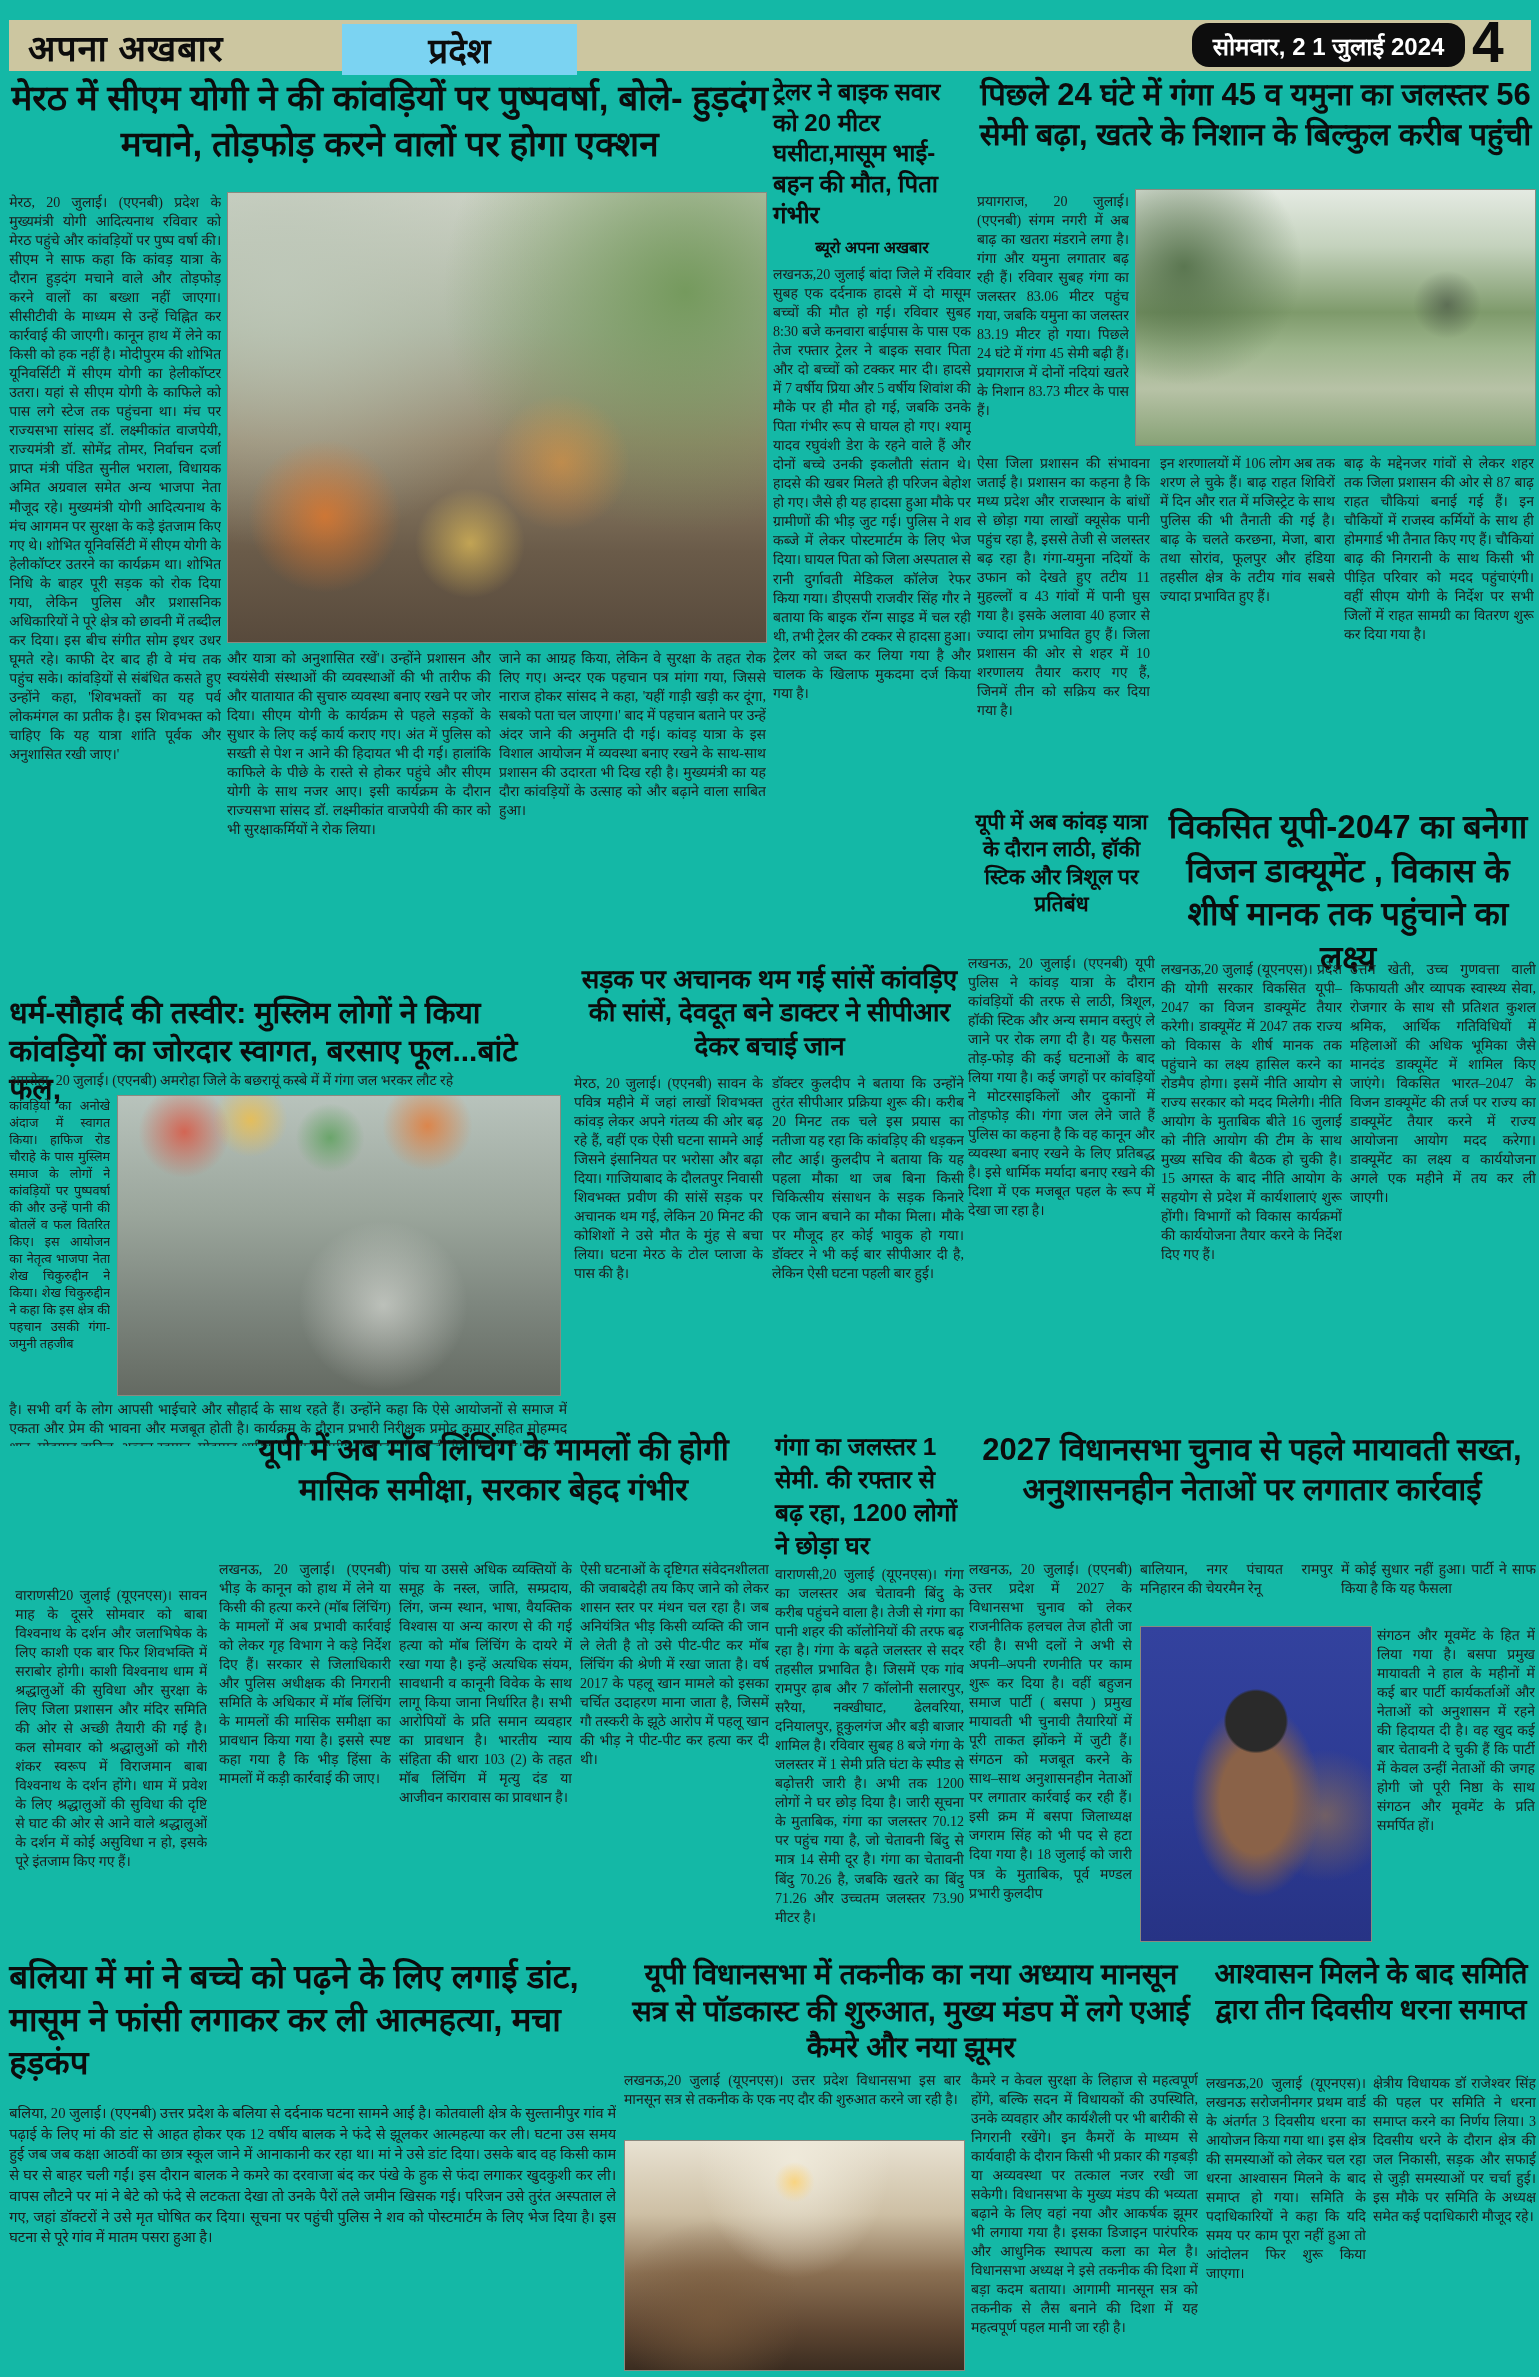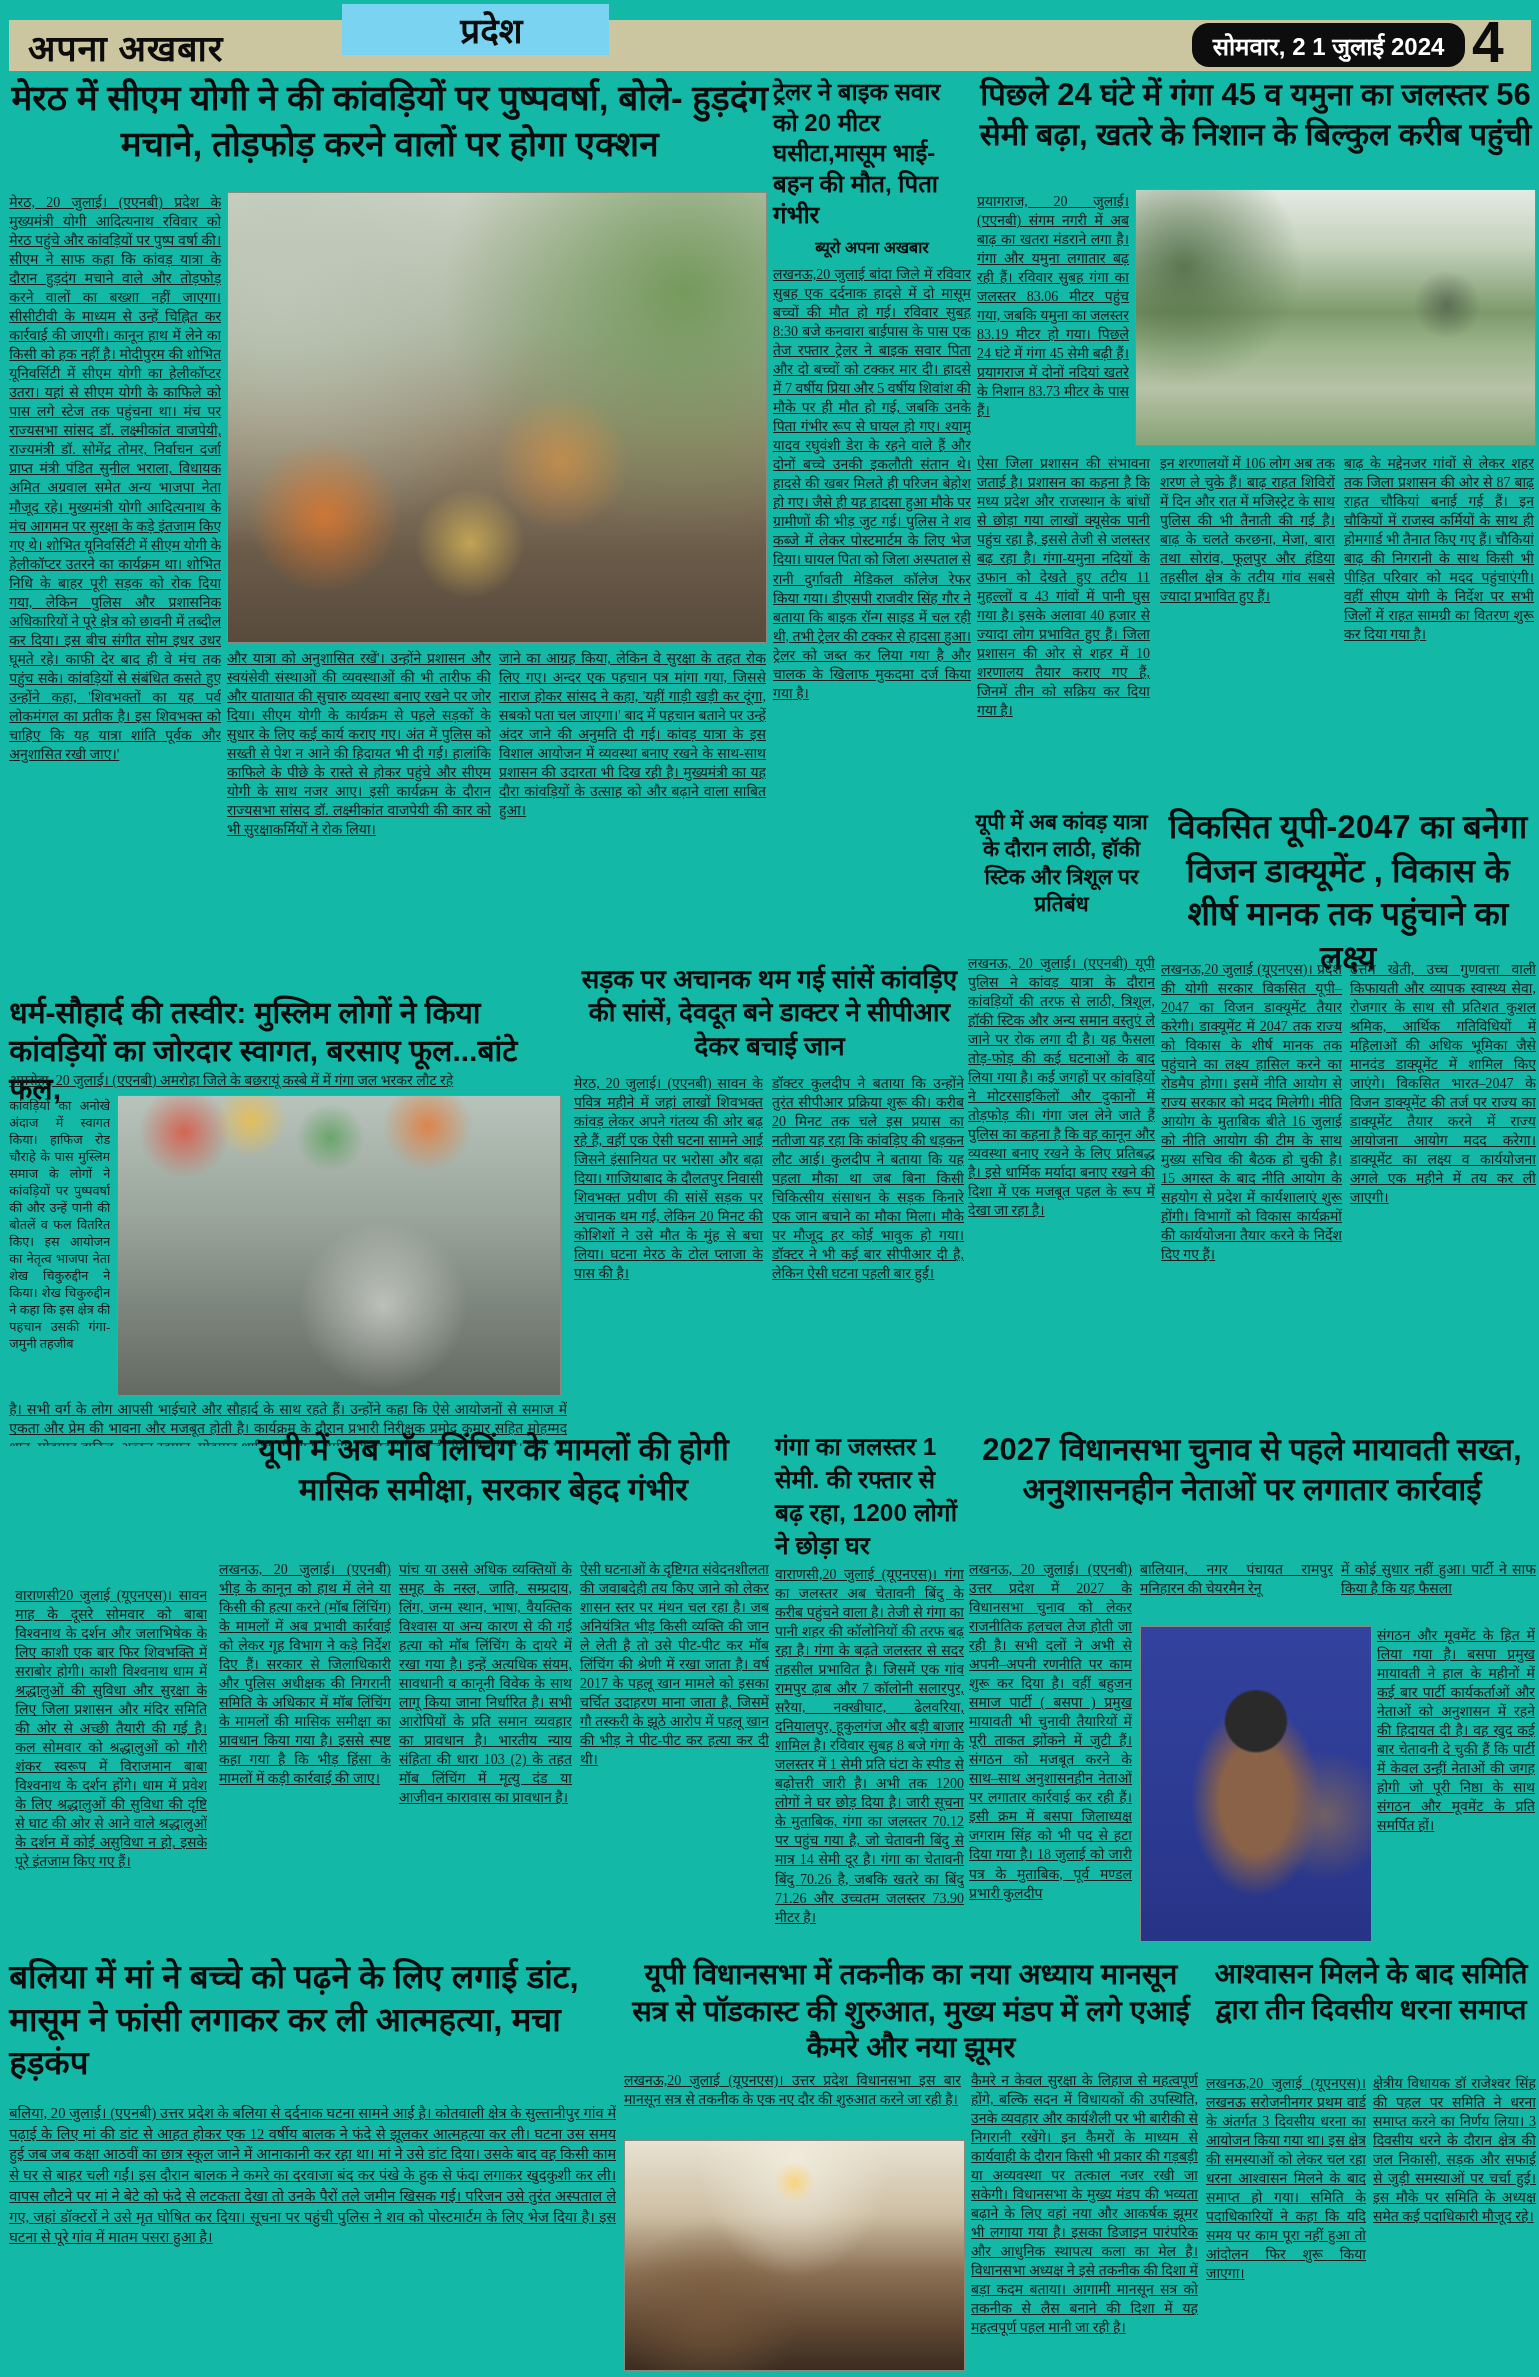--- a/index.html
+++ b/index.html
@@ -1,33 +1,33 @@
 <!DOCTYPE html>
 <html style="font-size:12.3px"><head>
 <meta charset="utf-8">
 <style>
   html,body{margin:0;padding:0;background:#ffffff;}
   body{font-family:"Liberation Serif","DejaVu Serif",serif;color:#111;}
   .page{position:relative;width:1540px;height:2377px;background:#14b8a6;overflow:hidden;}
   .abs{position:absolute;}
   .hd{font-family:"Liberation Sans","DejaVu Sans",sans-serif;font-weight:bold;color:#0c0c0c;}
-  .body-txt{font-size:14px;line-height:1.36;text-align:justify;color:#1c1c1c;word-break:break-word;text-decoration:underline;}
+  .body-txt{font-size:14px;line-height:1.36;text-align:justify;color:#1c1c1c;word-break:break-word;}
   .body-sm{font-size:12.7px;line-height:1.34;text-align:justify;color:#1c1c1c;}
   .center{text-align:center;}
   .photo{border:0.8px solid #8a8a80;}
   .pill{background:#0d0d0d;color:#fff;border-radius:17px;display:flex;align-items:center;justify-content:center;}
 </style>
 </head>
 <body>
 
 <div class="page">
 
   <div class="abs" style="left:9.2px;top:20px;width:1522px;height:51px;background:#ccc6a0;"></div>
   <div class="abs hd" style="left:28px;top:23px;font-size:36px;letter-spacing:0.8px;">अपना अखबार</div>
-  <div class="abs hd center" style="left:342px;top:4px;width:235px;height:51px;background:#7bd3f2;display:flex;align-items:center;justify-content:center;padding-left:32px;">
+  <div class="abs hd center" style="left:342px;top:24px;width:235px;height:51px;background:#7bd3f2;display:flex;align-items:center;justify-content:center;">
     <span style="font-size:35px;">प्रदेश</span>
   </div>
   <div class="abs pill hd" style="left:1192px;top:23px;width:273px;height:44px;">
     <span style="font-size:24px;">सोमवार, 2 1 जुलाई 2024</span>
   </div>
   <div class="abs hd" style="left:1472px;top:9.2px;font-size:57px;">4</div>
 
   <div class="abs hd center" style="left:9.2px;top:75px;width:761px;font-size:35px;line-height:1.3;">मेरठ में सीएम योगी ने की कांवड़ियों पर पुष्पवर्षा, बोले- हुड़दंग मचाने, तोड़फोड़ करने वालों पर होगा एक्शन</div>
   <div class="abs body-txt" style="left:9.2px;top:193px;width:212px;height:794px;overflow:hidden;">मेरठ, 20 जुलाई। (एएनबी) प्रदेश के मुख्यमंत्री योगी आदित्यनाथ रविवार को मेरठ पहुंचे और कांवड़ियों पर पुष्प वर्षा की। सीएम ने साफ कहा कि कांवड़ यात्रा के दौरान हुड़दंग मचाने वाले और तोड़फोड़ करने वालों का बख्शा नहीं जाएगा। सीसीटीवी के माध्यम से उन्हें चिह्नित कर कार्रवाई की जाएगी। कानून हाथ में लेने का किसी को हक नहीं है। मोदीपुरम की शोभित यूनिवर्सिटी में सीएम योगी का हेलीकॉप्टर उतरा। यहां से सीएम योगी के काफिले को पास लगे स्टेज तक पहुंचना था। मंच पर राज्यसभा सांसद डॉ. लक्ष्मीकांत वाजपेयी, राज्यमंत्री डॉ. सोमेंद्र तोमर, निर्वाचन दर्जा प्राप्त मंत्री पंडित सुनील भराला, विधायक अमित अग्रवाल समेत अन्य भाजपा नेता मौजूद रहे। मुख्यमंत्री योगी आदित्यनाथ के मंच आगमन पर सुरक्षा के कड़े इंतजाम किए गए थे। शोभित यूनिवर्सिटी में सीएम योगी के हेलीकॉप्टर उतरने का कार्यक्रम था। शोभित निधि के बाहर पूरी सड़क को रोक दिया गया, लेकिन पुलिस और प्रशासनिक अधिकारियों ने पूरे क्षेत्र को छावनी में तब्दील कर दिया। इस बीच संगीत सोम इधर उधर घूमते रहे। काफी देर बाद ही वे मंच तक पहुंच सके। कांवड़ियों से संबंधित कसते हुए उन्होंने कहा, 'शिवभक्तों का यह पर्व लोकमंगल का प्रतीक है। इस शिवभक्त को चाहिए कि यह यात्रा शांति पूर्वक और अनुशासित रखी जाए।'</div>
   <div class="abs photo" style="left:227px;top:192px;width:538px;height:449px;background:

